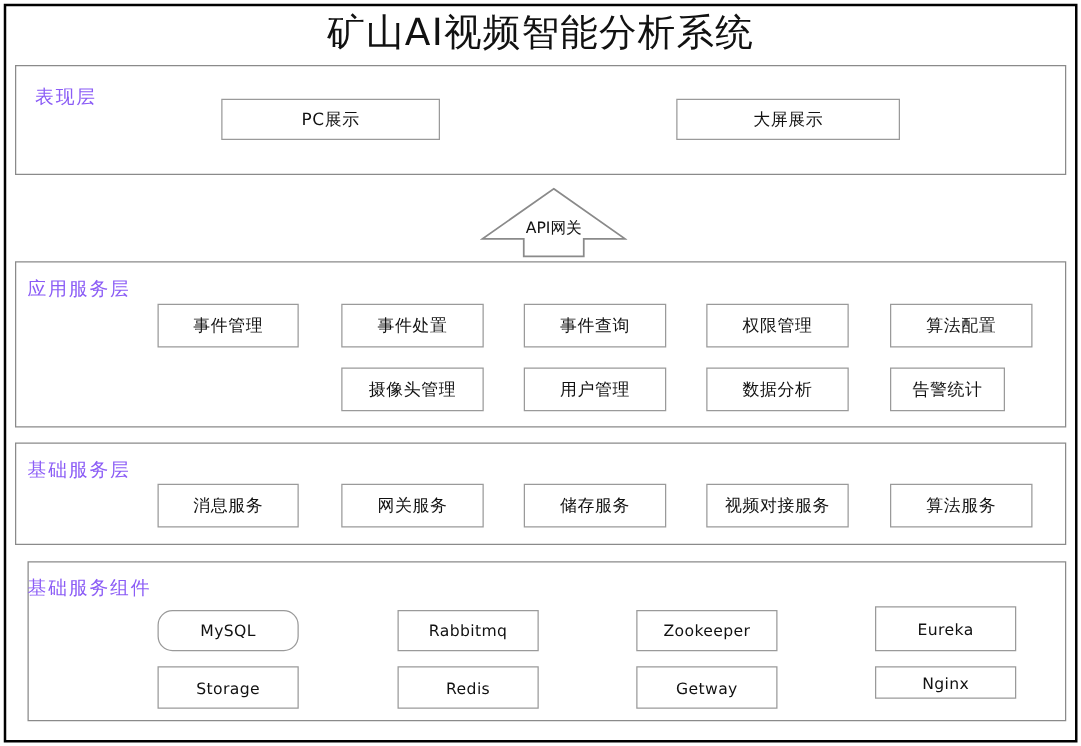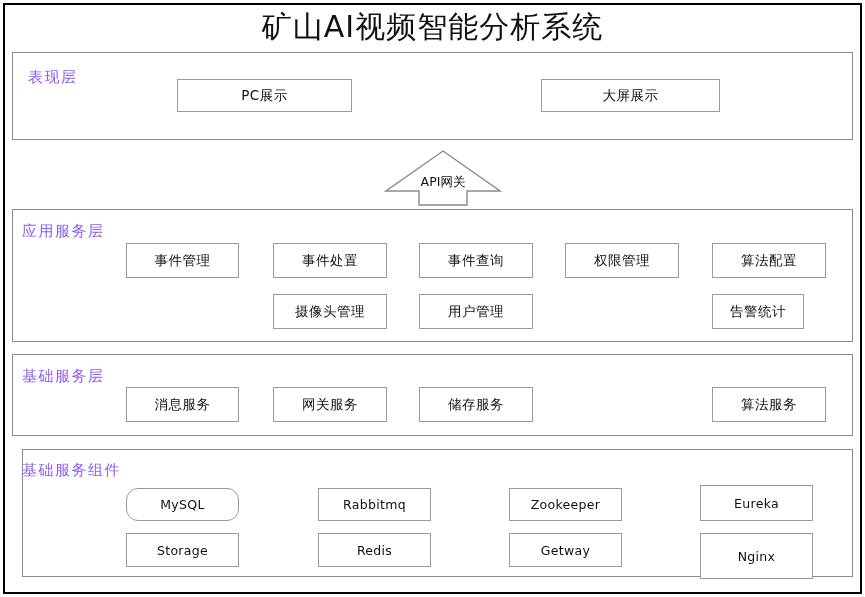--- a/index.html
+++ b/index.html
@@ -126,36 +126,38 @@
   <div class="layer-label" style="left:22px; top:222px;">应用服务层</div>
 
   <div class="node cjk" style="left:126px; top:243px; width:113px; height:35px;">事件管理</div>
   <div class="node cjk" style="left:273px; top:243px; width:114px; height:35px;">事件处置</div>
   <div class="node cjk" style="left:419px; top:243px; width:114px; height:35px;">事件查询</div>
   <div class="node cjk" style="left:565px; top:243px; width:114px; height:35px;">权限管理</div>
   <div class="node cjk" style="left:712px; top:243px; width:114px; height:35px;">算法配置</div>
 
   <div class="node cjk" style="left:273px; top:294px; width:114px; height:35px;">摄像头管理</div>
   <div class="node cjk" style="left:419px; top:294px; width:114px; height:35px;">用户管理</div>
+  <div class="node cjk" style="left:565px; top:294px; width:114px; height:35px;">数据分析</div>
   <div class="node cjk" style="left:712px; top:294px; width:92px; height:35px;">告警统计</div>
 
   <div class="layer" style="left:12px; top:354px; width:841px; height:82px;"></div>
   <div class="layer-label" style="left:22px; top:367px;">基础服务层</div>
 
   <div class="node cjk" style="left:126px; top:387px; width:113px; height:35px;">消息服务</div>
   <div class="node cjk" style="left:273px; top:387px; width:114px; height:35px;">网关服务</div>
   <div class="node cjk" style="left:419px; top:387px; width:114px; height:35px;">储存服务</div>
+  <div class="node cjk" style="left:565px; top:387px; width:114px; height:35px;">视频对接服务</div>
   <div class="node cjk" style="left:712px; top:387px; width:114px; height:35px;">算法服务</div>
 
   <div class="layer" style="left:22px; top:449px; width:831px; height:128px;"></div>
   <div class="layer-label" style="left:22px; top:461px;">基础服务组件</div>
 
   <div class="node latin" style="left:126px; top:488px; width:113px; height:33px;border-radius:12px;">MySQL</div>
   <div class="node latin" style="left:318px; top:488px; width:113px; height:33px;">Rabbitmq</div>
   <div class="node latin" style="left:509px; top:488px; width:113px; height:33px;">Zookeeper</div>
   <div class="node latin" style="left:700px; top:485px; width:113px; height:36px;text-align:center;">Eureka</div>
 
   <div class="node latin" style="left:126px; top:533px; width:113px; height:34px;">Storage</div>
   <div class="node latin" style="left:318px; top:533px; width:113px; height:34px;">Redis</div>
   <div class="node latin" style="left:509px; top:533px; width:113px; height:34px;">Getway</div>
-  <div class="node latin" style="left:700px; top:533px; width:113px; height:46px;">Nginx</div>
+  <div class="node latin" style="left:700px; top:533px; width:113px; height:26px;">Nginx</div>
 
 </div>
 
 </body></html>

